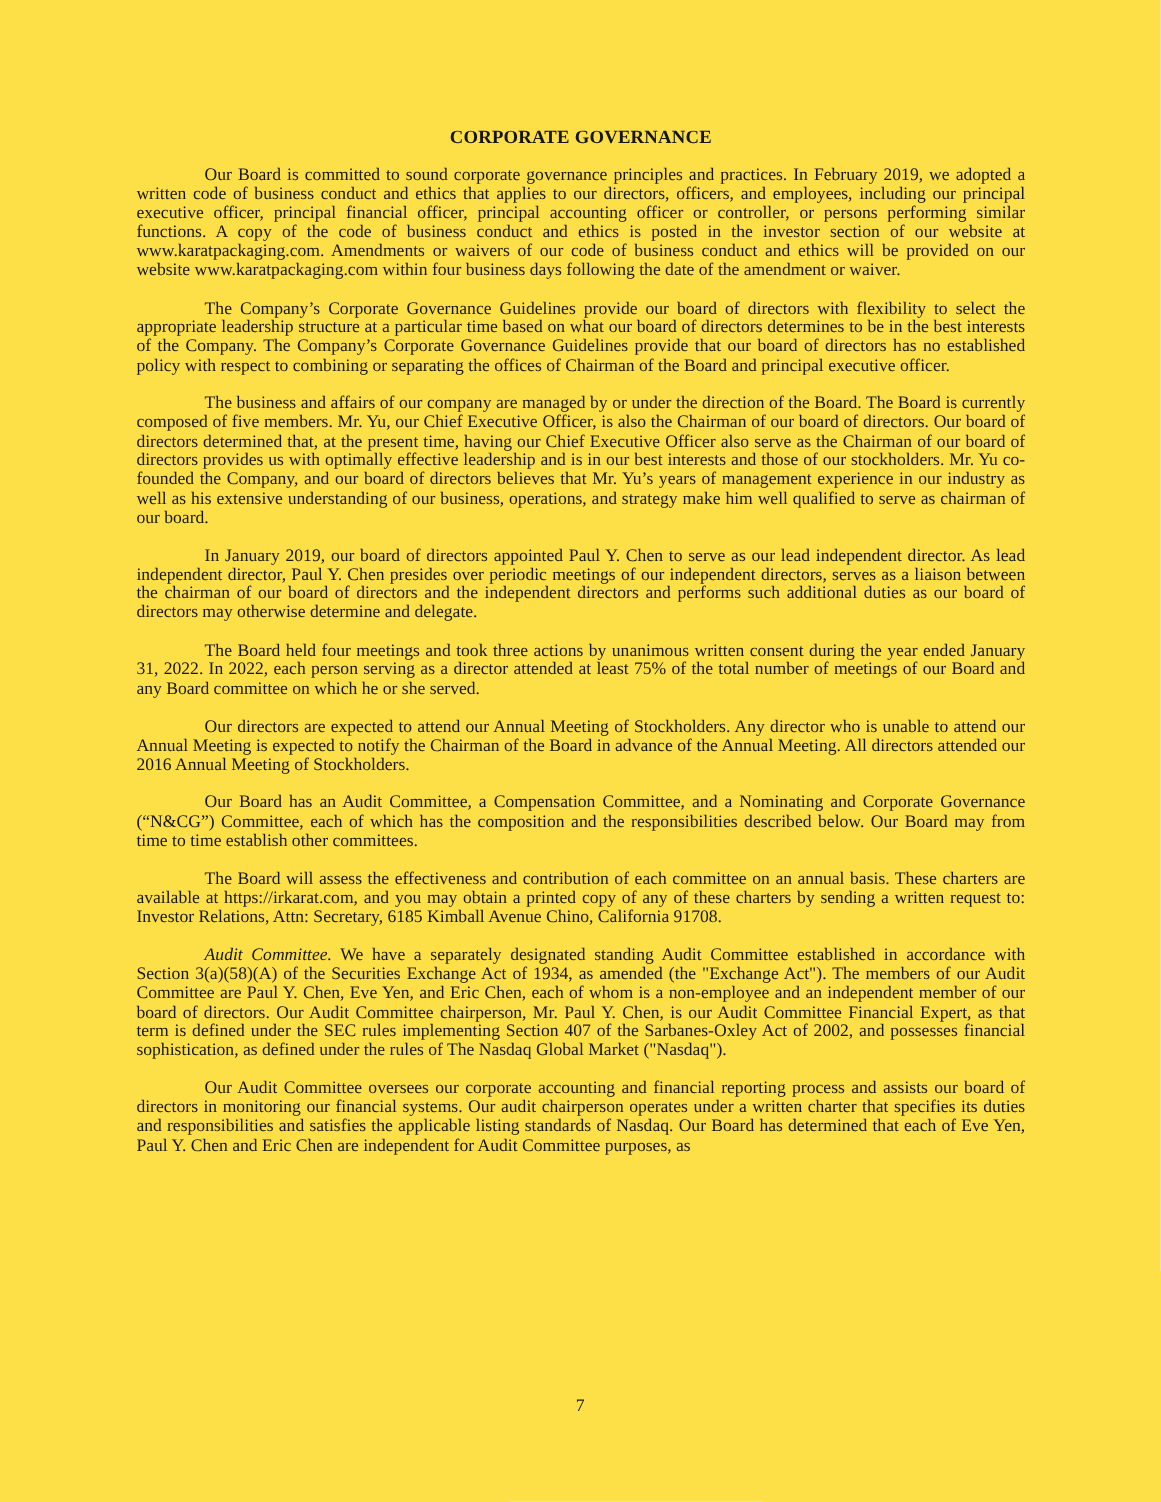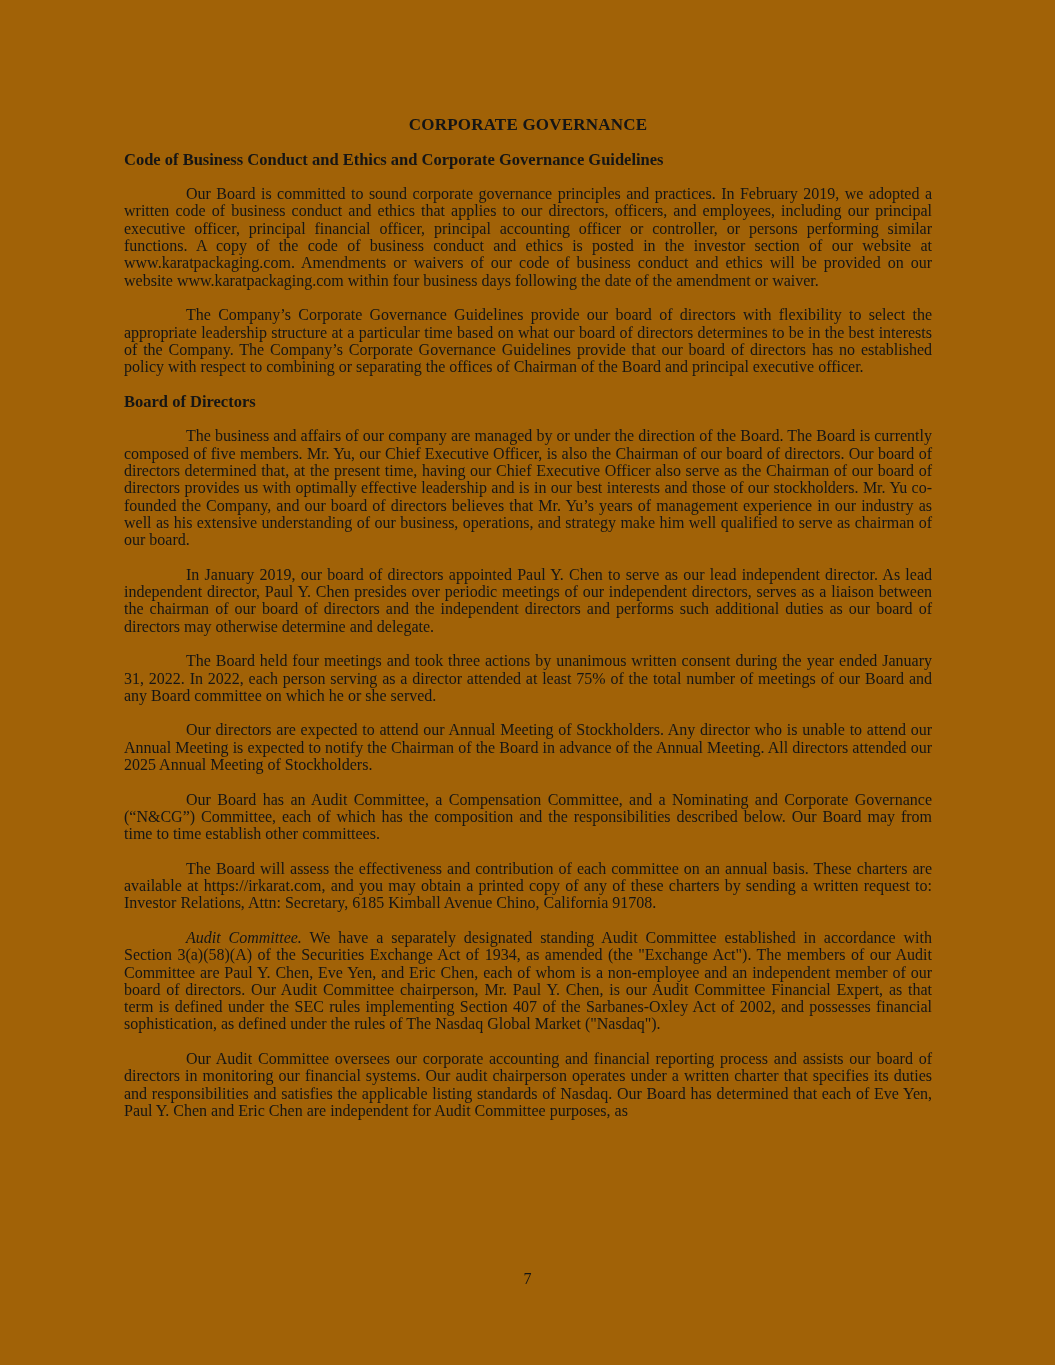--- a/index.html
+++ b/index.html
@@ -2,21 +2,21 @@
 <html><head>
 <meta charset="utf-8">
 <style>
   * { box-sizing: border-box; }
   html, body { margin: 0; padding: 0; background: #e8e8e8; }
   .page {
     position: relative;
     width: 1055px;
     height: 1365px;
     margin: 0 auto;
-    background: #a16207;
+    background: #fde047;
     color: #151515;
     font-family: "Liberation Serif", serif;
     overflow: hidden;
   }
   .content {
     position: absolute;
     left: 124px;
     top: 116px;
     width: 808px;
   }
@@ -53,35 +53,33 @@
   }
 </style>
 </head>
 <body>
 
 <div class="page">
   <div class="content">
 
     <div class="doc-title">CORPORATE GOVERNANCE</div>
 
-    <div class="section-heading">Code of Business Conduct and Ethics and Corporate Governance Guidelines</div>
 
     <p class="para">Our Board is committed to sound corporate governance principles and practices. In February 2019, we adopted a written code of business conduct and ethics that applies to our directors, officers, and employees, including our principal executive officer, principal financial officer, principal accounting officer or controller, or persons performing similar functions. A copy of the code of business conduct and ethics is posted in the investor section of our website at www.karatpackaging.com. Amendments or waivers of our code of business conduct and ethics will be provided on our website www.karatpackaging.com within four business days following the date of the amendment or waiver.</p>
 
     <p class="para">The Company’s Corporate Governance Guidelines provide our board of directors with flexibility to select the appropriate leadership structure at a particular time based on what our board of directors determines to be in the best interests of the Company. The Company’s Corporate Governance Guidelines provide that our board of directors has no established policy with respect to combining or separating the offices of Chairman of the Board and principal executive officer.</p>
 
-    <div class="section-heading">Board of Directors</div>
 
     <p class="para">The business and affairs of our company are managed by or under the direction of the Board. The Board is currently composed of five members. Mr. Yu, our Chief Executive Officer, is also the Chairman of our board of directors. Our board of directors determined that, at the present time, having our Chief Executive Officer also serve as the Chairman of our board of directors provides us with optimally effective leadership and is in our best interests and those of our stockholders. Mr. Yu co-founded the Company, and our board of directors believes that Mr. Yu’s years of management experience in our industry as well as his extensive understanding of our business, operations, and strategy make him well qualified to serve as chairman of our board.</p>
 
     <p class="para">In January 2019, our board of directors appointed Paul Y. Chen to serve as our lead independent director. As lead independent director, Paul Y. Chen presides over periodic meetings of our independent directors, serves as a liaison between the chairman of our board of directors and the independent directors and performs such additional duties as our board of directors may otherwise determine and delegate.</p>
 
     <p class="para">The Board held four meetings and took three actions by unanimous written consent during the year ended January 31, 2022. In 2022, each person serving as a director attended at least 75% of the total number of meetings of our Board and any Board committee on which he or she served.</p>
 
-    <p class="para">Our directors are expected to attend our Annual Meeting of Stockholders. Any director who is unable to attend our Annual Meeting is expected to notify the Chairman of the Board in advance of the Annual Meeting. All directors attended our 2025 Annual Meeting of Stockholders.</p>
+    <p class="para">Our directors are expected to attend our Annual Meeting of Stockholders. Any director who is unable to attend our Annual Meeting is expected to notify the Chairman of the Board in advance of the Annual Meeting. All directors attended our 2016 Annual Meeting of Stockholders.</p>
 
 
     <p class="para">Our Board has an Audit Committee, a Compensation Committee, and a Nominating and Corporate Governance (“N&amp;CG”) Committee, each of which has the composition and the responsibilities described below. Our Board may from time to time establish other committees.</p>
 
     <p class="para">The Board will assess the effectiveness and contribution of each committee on an annual basis. These charters are available at https://irkarat.com, and you may obtain a printed copy of any of these charters by sending a written request to: Investor Relations, Attn: Secretary, 6185 Kimball Avenue Chino, California 91708.</p>
 
     <p class="para"><span class="lead-italic">Audit Committee.</span><span> We have a separately designated standing Audit Committee established in accordance with Section 3(a)(58)(A) of the Securities Exchange Act of 1934, as amended (the "Exchange Act"). The members of our Audit Committee are Paul Y. Chen, Eve Yen, and Eric Chen, each of whom is a non-employee and an independent member of our board of directors. Our Audit Committee chairperson, Mr. Paul Y. Chen, is our Audit Committee Financial Expert, as that term is defined under the SEC rules implementing Section 407 of the Sarbanes-Oxley Act of 2002, and possesses financial sophistication, as defined under the rules of The Nasdaq Global Market ("Nasdaq").</span></p>
 
     <p class="para">Our Audit Committee oversees our corporate accounting and financial reporting process and assists our board of directors in monitoring our financial systems. Our audit chairperson operates under a written charter that specifies its duties and responsibilities and satisfies the applicable listing standards of Nasdaq. Our Board has determined that each of Eve Yen, Paul Y. Chen and Eric Chen are independent for Audit Committee purposes, as</p>
 

